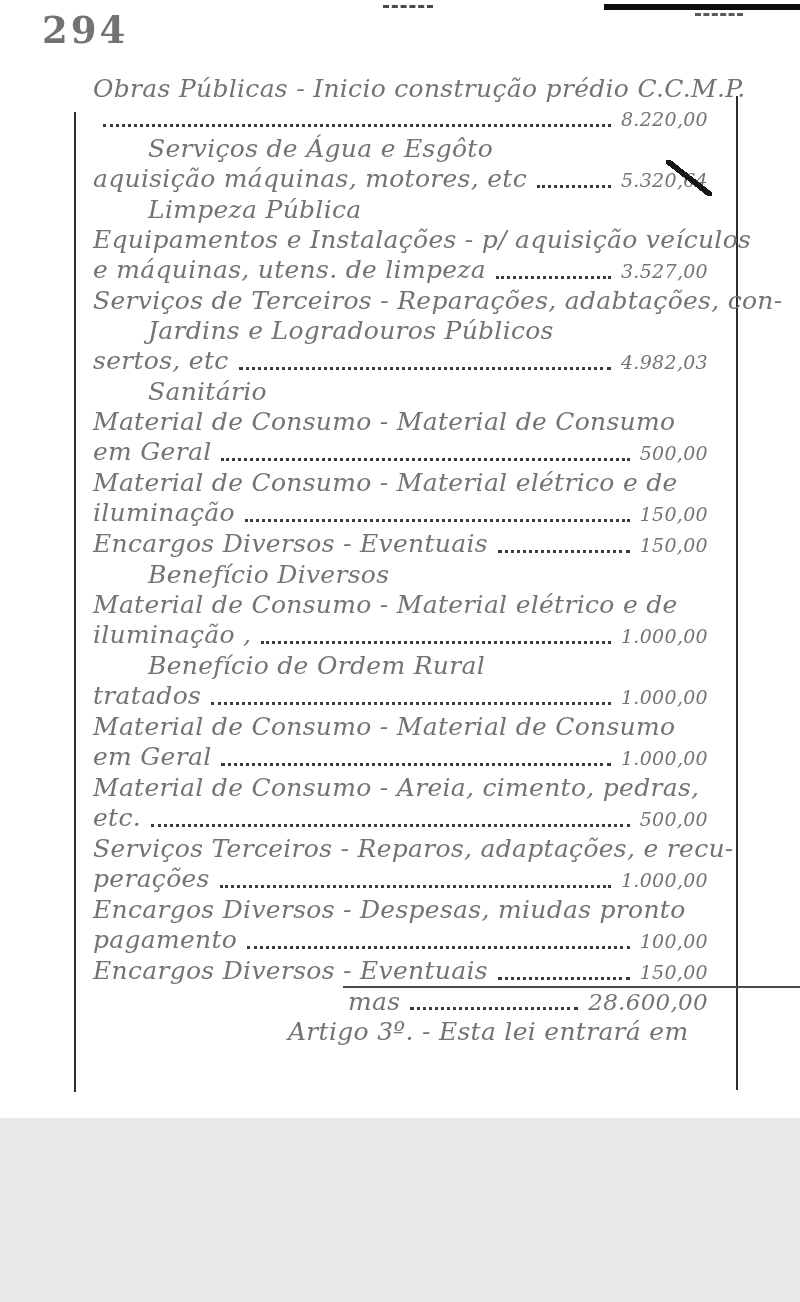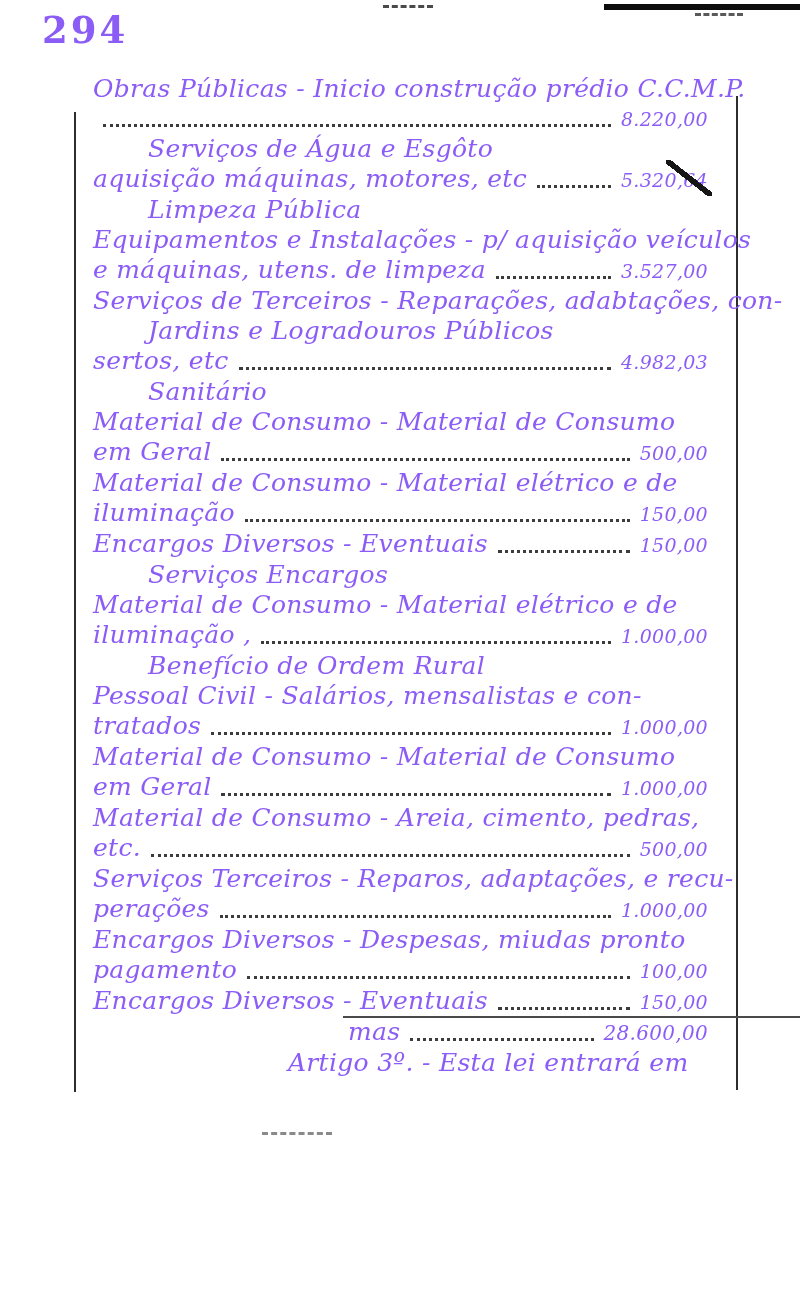--- a/index.html
+++ b/index.html
@@ -1,18 +1,18 @@
 <!DOCTYPE html>
 <html><head>
 <meta charset="utf-8">
 <style>
   html,body { margin:0; padding:0; background:#e8e8e8; }
   .page {
-    position:relative; width:800px; height:1302px; margin:0 auto;
-    background:#ffffff; color:#8b5cf6; overflow:hidden;
+    position:relative; width:800px; height:1118px; margin:0 auto;
+    background:#ffffff; color:#737373; overflow:hidden;
     font-family:"DejaVu Serif", serif;
   }
   .page-number {
     position:absolute; left:42px; top:8px;
     font-weight:bold; font-size:37px; letter-spacing:3px; font-style:normal;
   }
   .top-rule   { position:absolute; left:604px; top:4px;  width:196px; height:6px; background:#0d0d0d; }
   .top-dash-1 { position:absolute; left:383px; top:5px;  width:50px; height:0; border-top:3px dashed #4a4a4a; }
   .top-dash-2 { position:absolute; left:695px; top:13px; width:48px; height:0; border-top:3px dashed #5a5a5a; }
   .margin-line-left  { position:absolute; left:74px;  top:112px; width:2px; height:980px; background:#2d2d2d; }
@@ -32,21 +32,21 @@
     border-bottom:3px dotted #3c3c3c; margin:0 10px 7px 10px;
     align-self:flex-end;
   }
   .value { flex:none; font-size:19px; }
   .value.struck { position:relative; }
   .value.struck::after {
     content:''; position:absolute; right:-4px; top:-5px; width:46px; height:36px;
     background:linear-gradient(to top right, transparent 45%, #161616 45%, #161616 55%, transparent 55%);
   }
   .total-row .tail { margin-left:255px; }
-  .total-row .value { font-size:20px; }
+  .total-row .value { font-size:23px; }
   .sum-rule { height:0; border-top:2px solid #4a4a4a; margin:-1px -60px -1px 250px; }
   .footer-line { margin-left:195px; }
 </style>
 </head>
 <body>
 
 <div class="page">
   <div class="page-number">294</div>
 
   <div class="top-rule"></div>
@@ -94,29 +94,28 @@
       <div class="row value-row">
         <span class="tail">iluminação</span>
         <span class="leader"></span>
         <span class="value">150,00</span>
       </div>
       <div class="row value-row">
         <span class="tail">Encargos Diversos - Eventuais</span>
         <span class="leader"></span>
         <span class="value">150,00</span>
       </div>
-      <div class="row heading">Serviços Encargos</div>
+      <div class="row heading">Benefício Diversos</div>
       <div class="row wrap-line">Material de Consumo - Material elétrico e de</div>
       <div class="row value-row">
         <span class="tail">iluminação ,</span>
         <span class="leader"></span>
         <span class="value">1.000,00</span>
       </div>
       <div class="row heading">Benefício de Ordem Rural</div>
-      <div class="row wrap-line">Pessoal Civil - Salários, mensalistas e con-</div>
       <div class="row value-row">
         <span class="tail">tratados</span>
         <span class="leader"></span>
         <span class="value">1.000,00</span>
       </div>
       <div class="row wrap-line">Material de Consumo - Material de Consumo</div>
       <div class="row value-row">
         <span class="tail">em Geral</span>
         <span class="leader"></span>
         <span class="value">1.000,00</span>

